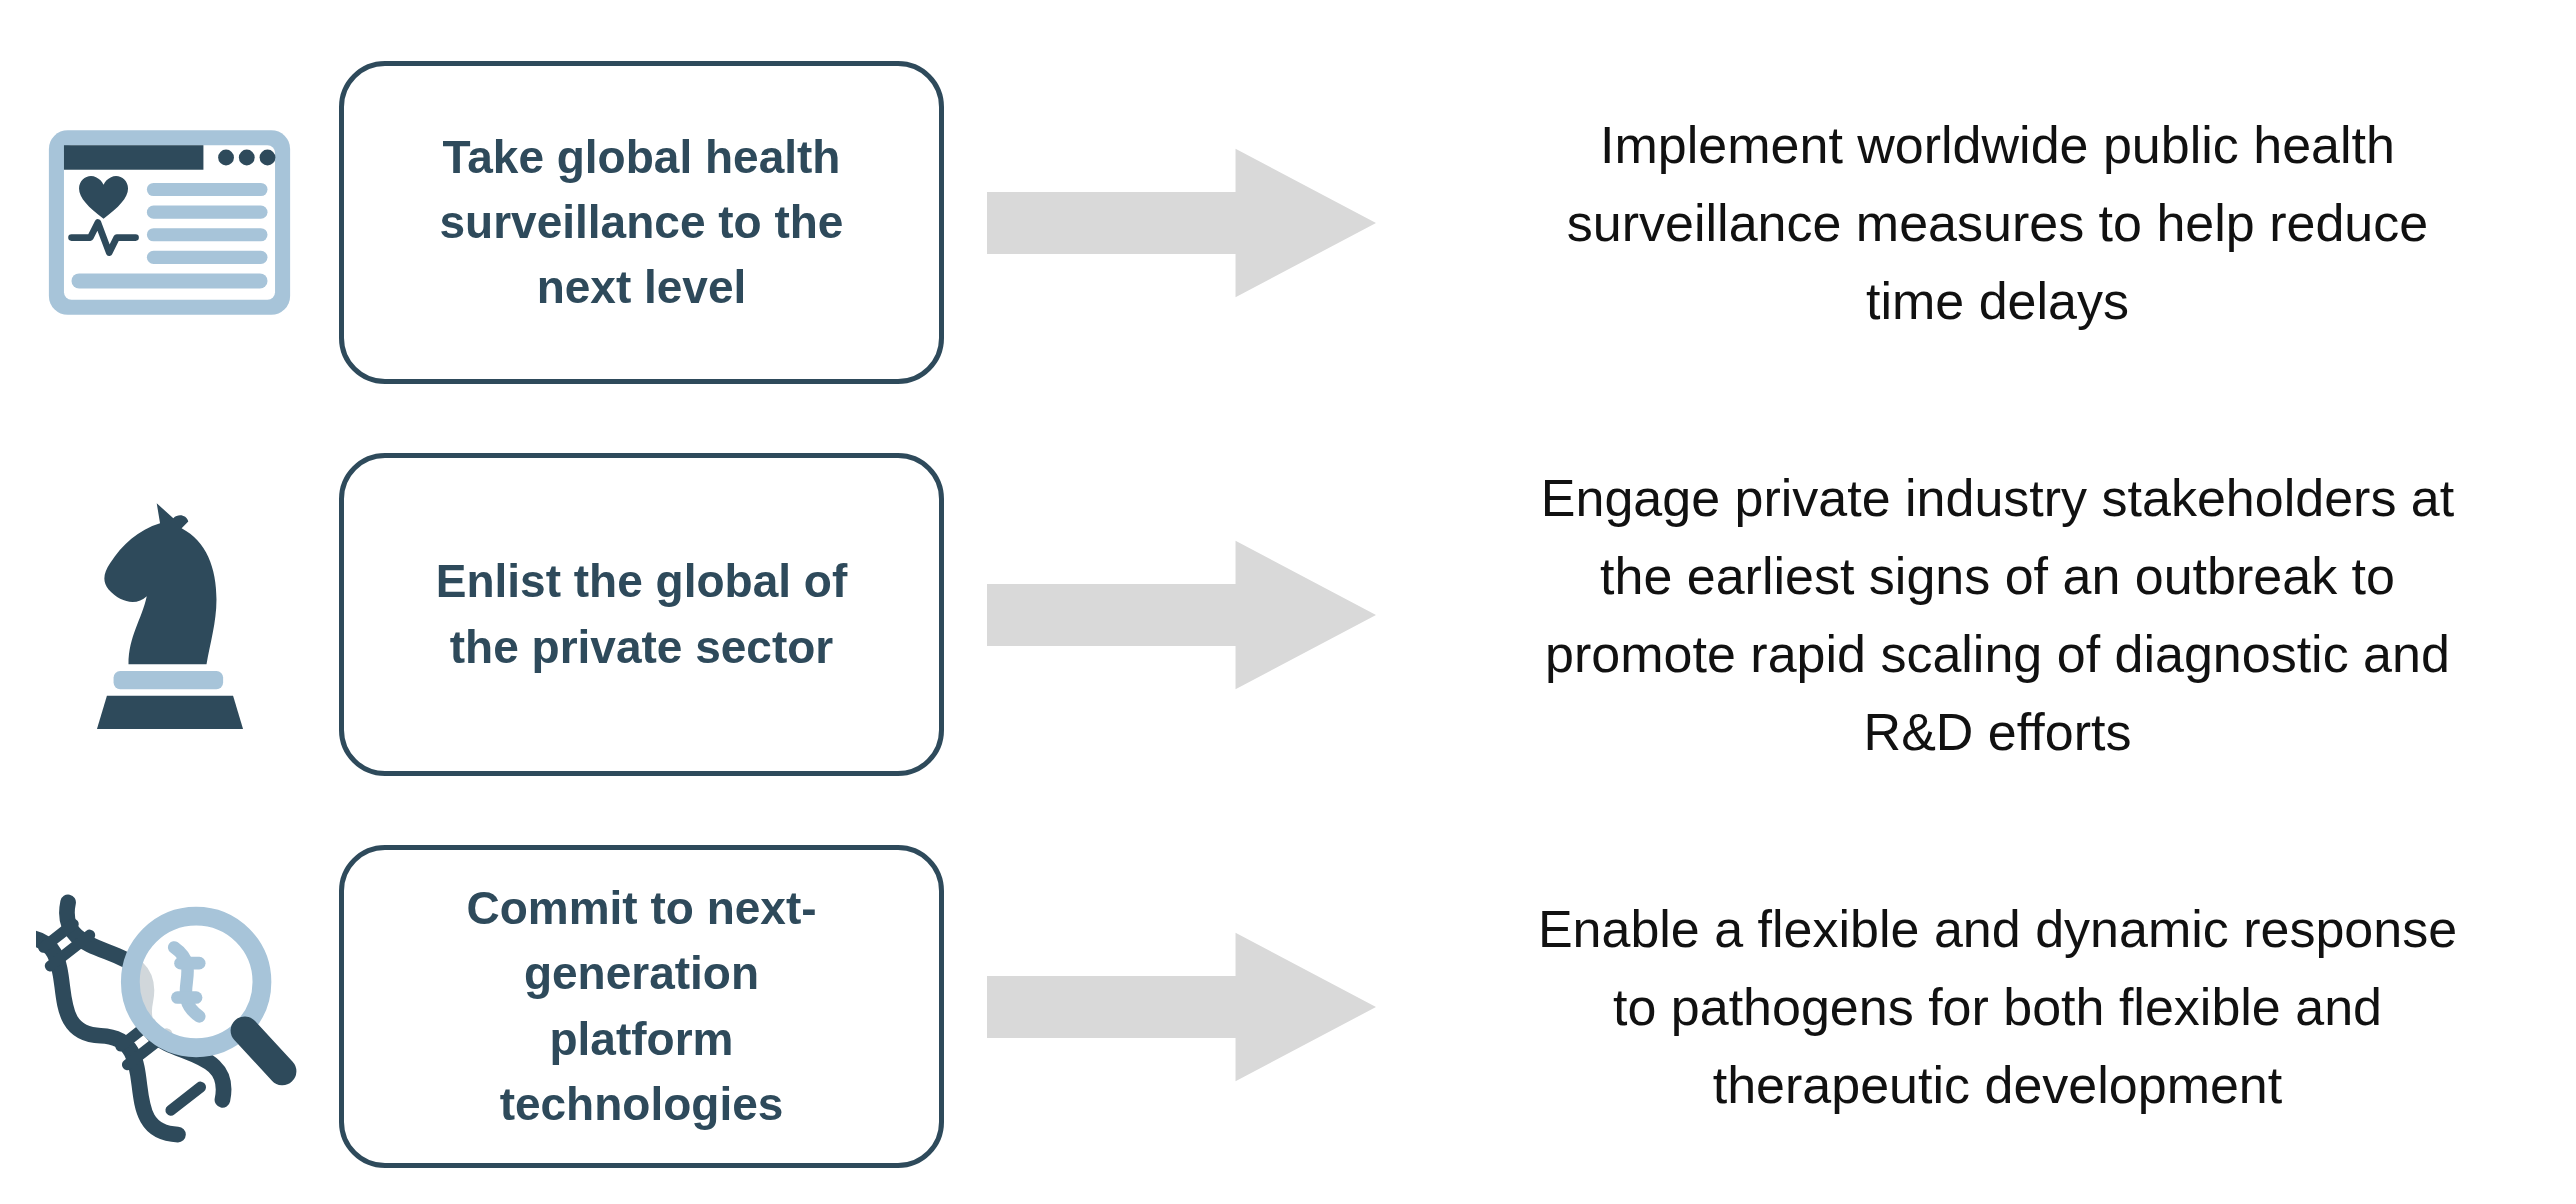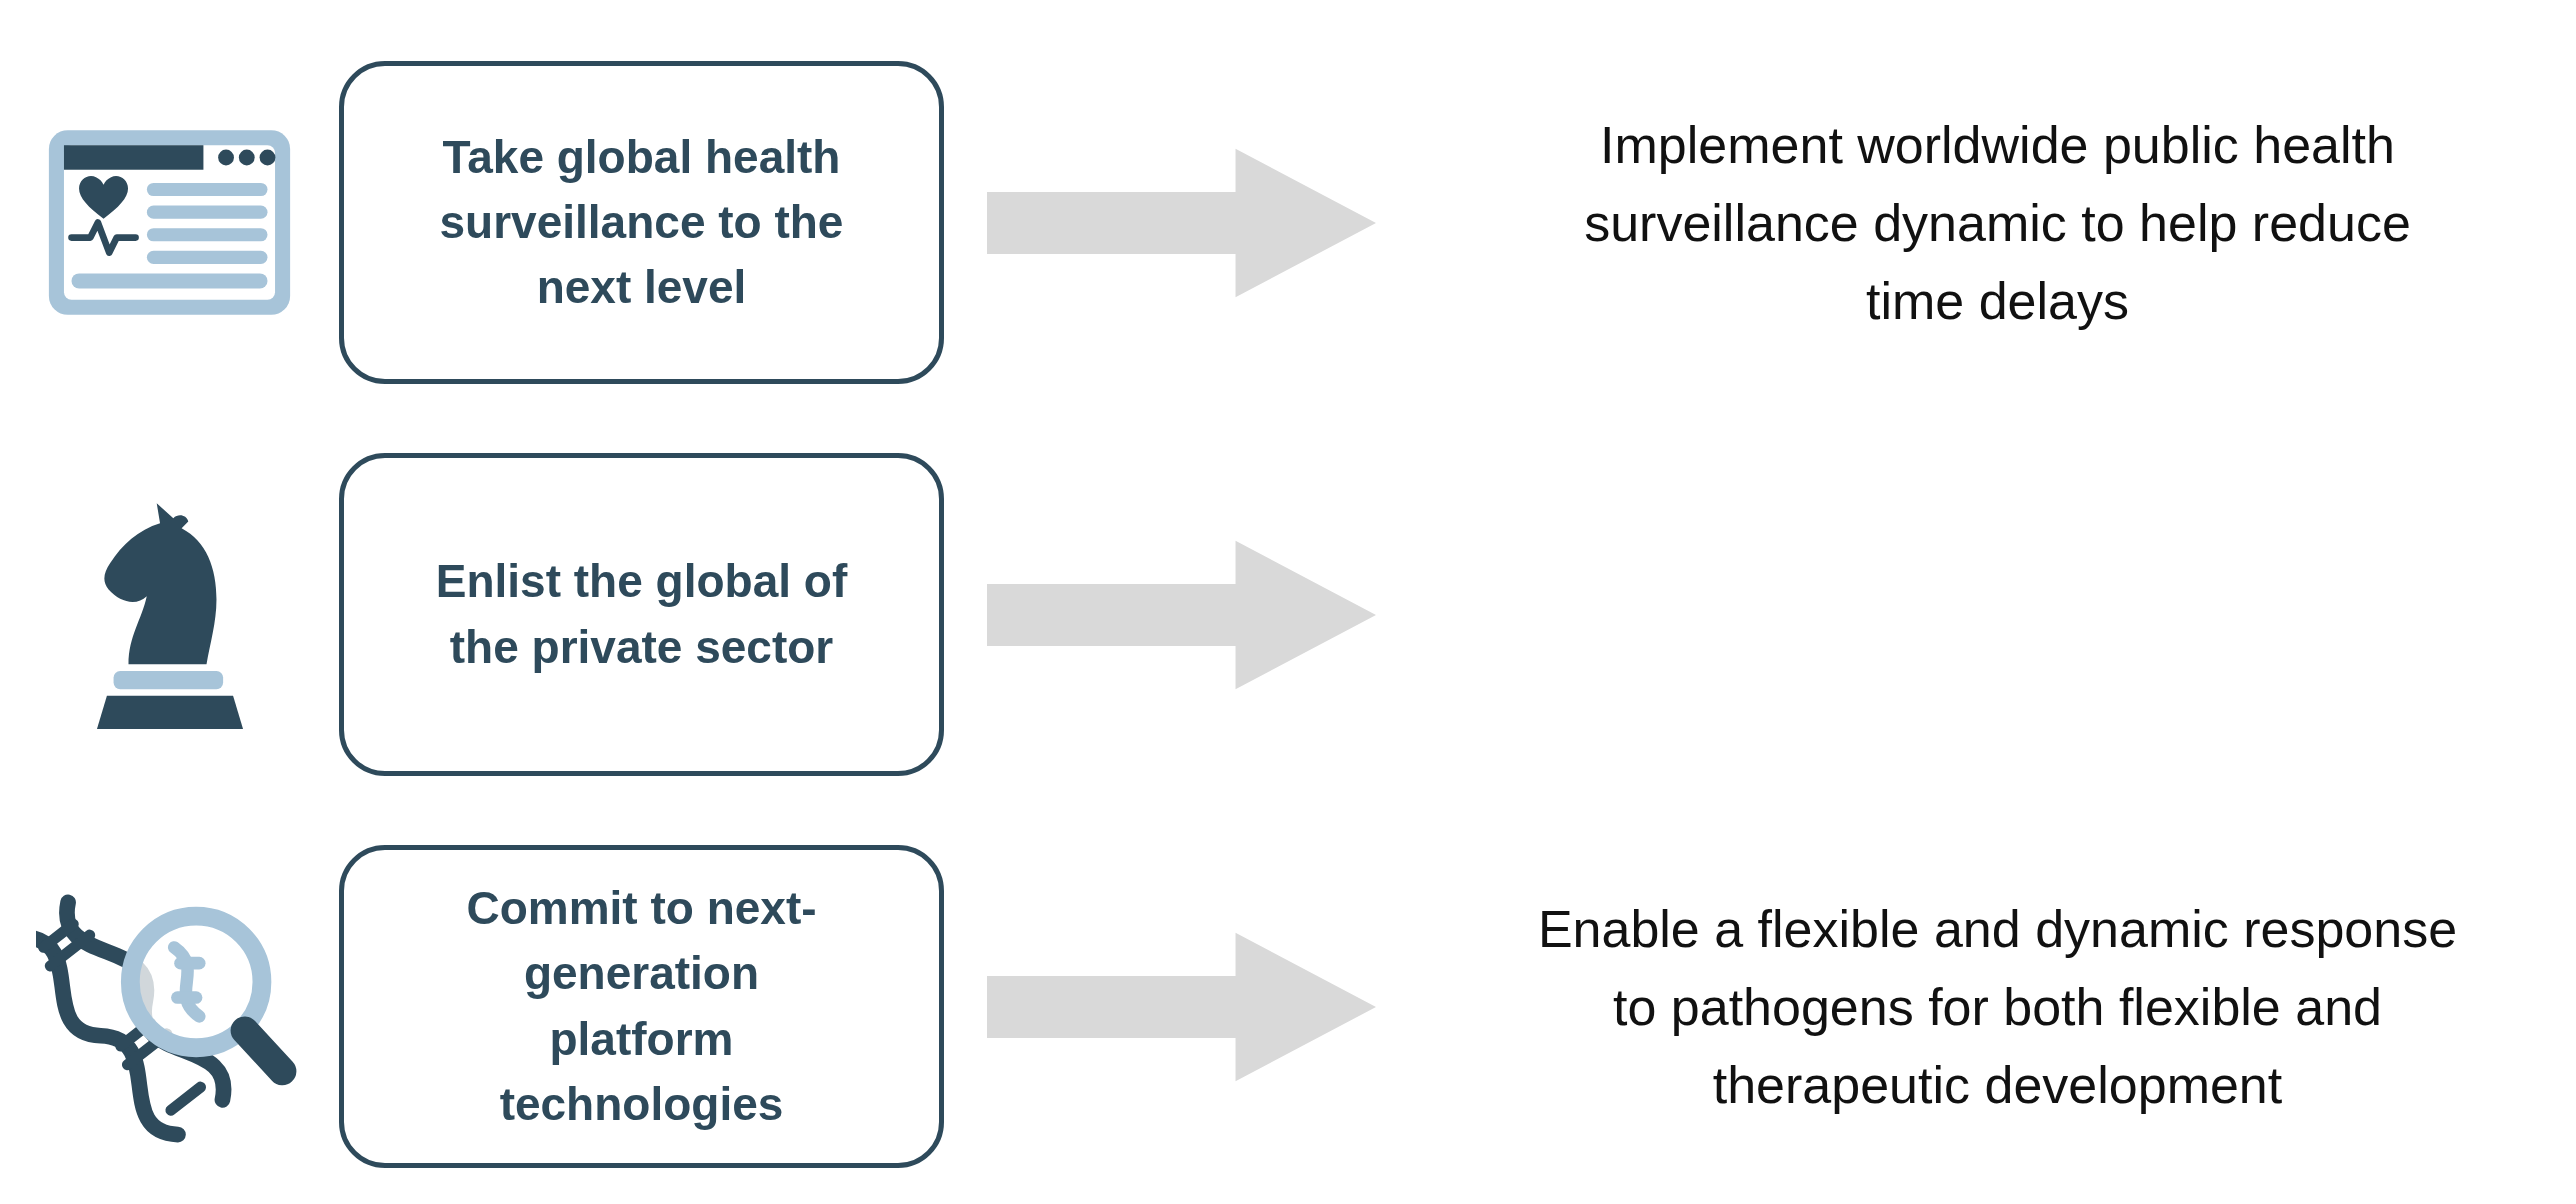--- a/index.html
+++ b/index.html
@@ -111,21 +111,21 @@
 next level</span>
       </div>
     </div>
     <div class="arrow-col">
       <svg width="389" height="166" viewBox="0 0 540 230" xmlns="http://www.w3.org/2000/svg">
         <polygon points="0,72 345,72 345,12 540,115 345,218 345,158 0,158" fill="#D9D9D9"></polygon>
       </svg>
     </div>
     <div class="desc-col">
       <p class="desc-text">Implement worldwide public health
-surveillance dynamic to help reduce
+surveillance measures to help reduce
 time delays</p>
     </div>
   </div>
 
   <div class="row">
     <div class="icon-col">
       <svg width="166" height="249" viewBox="0 0 100 150" xmlns="http://www.w3.org/2000/svg">
         <path d="M25 105 C25 88 33 78 36 64 C30 70 20 68 13 60 C9 55 10 50 14 44 C21 33 31 24 44 20 L42 8 L52 17 C55 14 60 15 61 19 L57 23 C72 31 78 47 78 66 C78 80 74 93 72 105 Z" fill="#2E4A5B"></path>
         <rect x="16" y="109" width="66" height="11" rx="4" fill="#A7C4D9"></rect>
         <path d="M12 124 L88 124 L94 144 L6 144 Z" fill="#2E4A5B"></path>
@@ -134,20 +134,26 @@
     <div class="box-col">
       <div class="pill-box">
         <span class="pill-label">Enlist the global of
 the private sector</span>
       </div>
     </div>
     <div class="arrow-col">
       <svg width="389" height="166" viewBox="0 0 540 230" xmlns="http://www.w3.org/2000/svg">
         <polygon points="0,72 345,72 345,12 540,115 345,218 345,158 0,158" fill="#D9D9D9"></polygon>
       </svg>
+    </div>
+    <div class="desc-col">
+      <p class="desc-text">Engage private industry stakeholders at
+the earliest signs of an outbreak to
+promote rapid scaling of diagnostic and
+R&amp;D efforts</p>
     </div>
   </div>
 
   <div class="row">
     <div class="icon-col">
       <svg width="267" height="282" viewBox="0 0 170 180" xmlns="http://www.w3.org/2000/svg">
         <g transform="rotate(-38 60 100)">
           <g fill="none" stroke="#2E4A5B" stroke-width="10" stroke-linecap="round">
             <path d="M40 15 C72 42 8 68 40 95 C72 122 8 148 40 175"></path>
             <path d="M76 15 C44 42 108 68 76 95 C44 122 108 148 76 175"></path>

